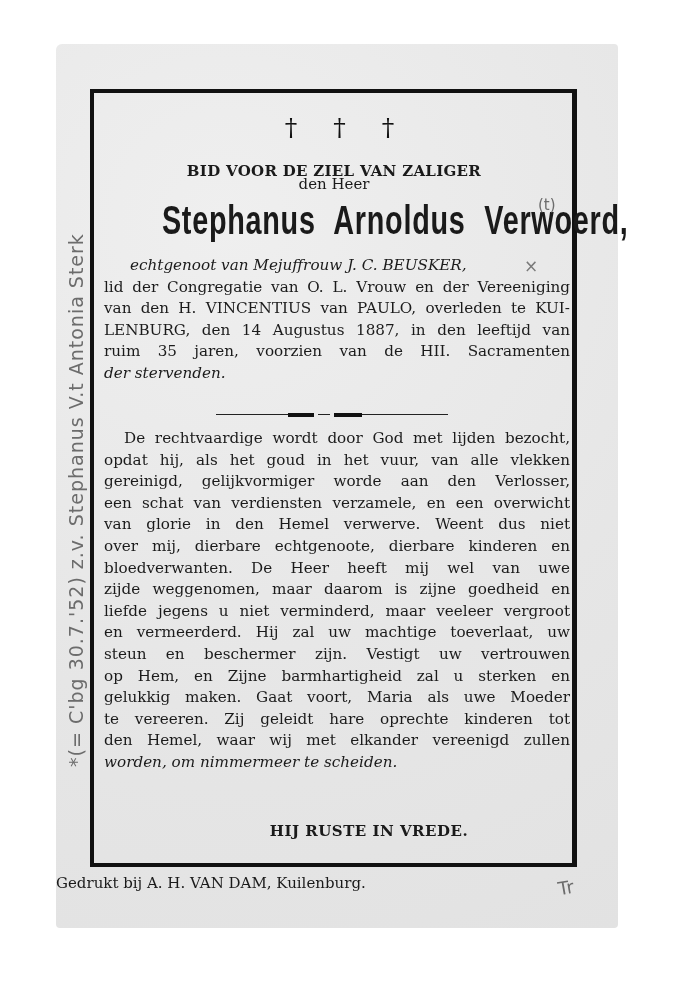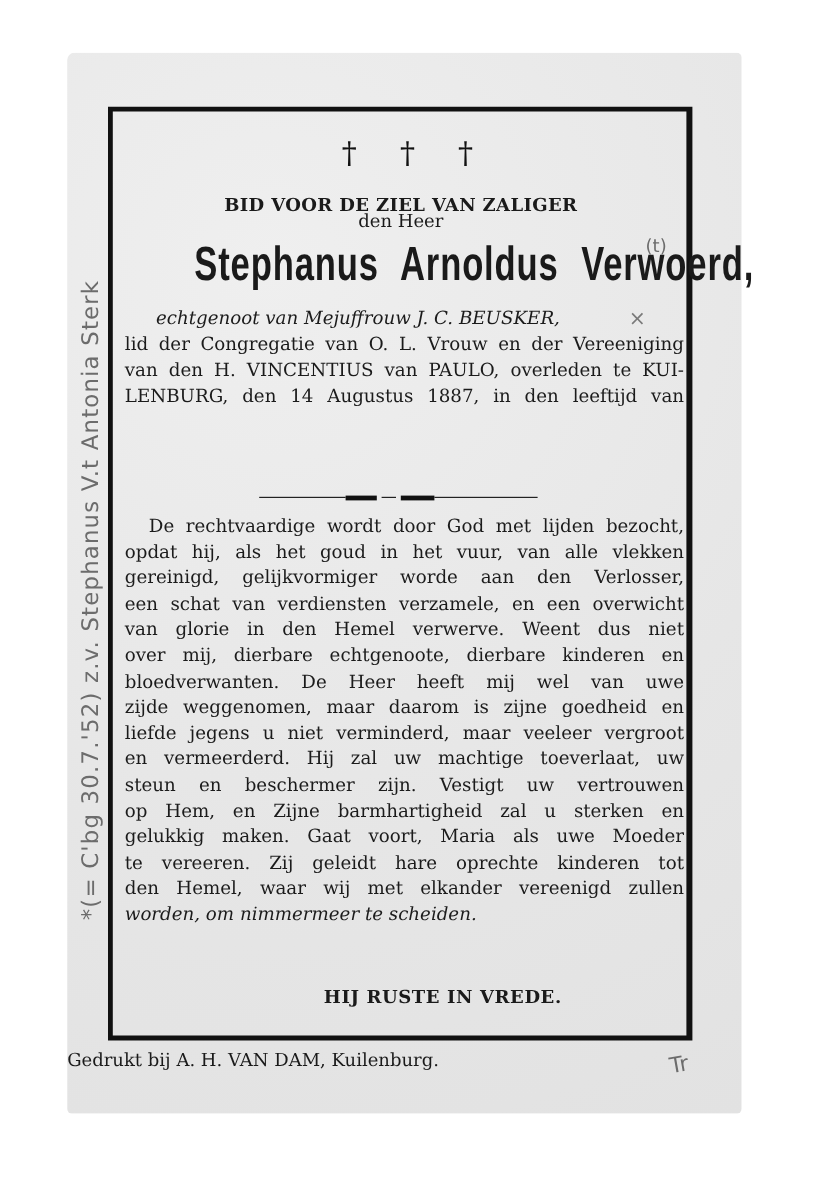--- a/index.html
+++ b/index.html
@@ -67,20 +67,22 @@
 
 <div class="line center heading1">BID VOOR DE ZIEL VAN ZALIGER</div>
 <div class="line center heading2">den Heer</div>
 <div class="line name">Stephanus Arnoldus Verwoerd,</div>
 
 <div class="para p1">
   <span class="row last indent" style="padding-left:26px;">echtgenoot van Mejuffrouw J. C. BEUSKER,</span>
   <span class="row">lid der Congregatie van O. L. Vrouw en der Vereeniging</span>
   <span class="row">van den H. VINCENTIUS van PAULO, overleden te KUI-</span>
   <span class="row">LENBURG, den 14 Augustus 1887, in den leeftijd van</span>
+  <span class="row">ruim 35 jaren, voorzien van de HII. Sacramenten</span>
+  <span class="row last">der stervenden.</span>
 </div>
 
 <div class="divider">
   <span class="thin" style="left:0;width:72px;"></span>
   <span class="thick" style="left:72px;width:26px;"></span>
   <span class="thin" style="left:102px;width:12px;"></span>
   <span class="thick" style="left:118px;width:28px;"></span>
   <span class="thin" style="left:146px;width:86px;"></span>
 </div>
 

